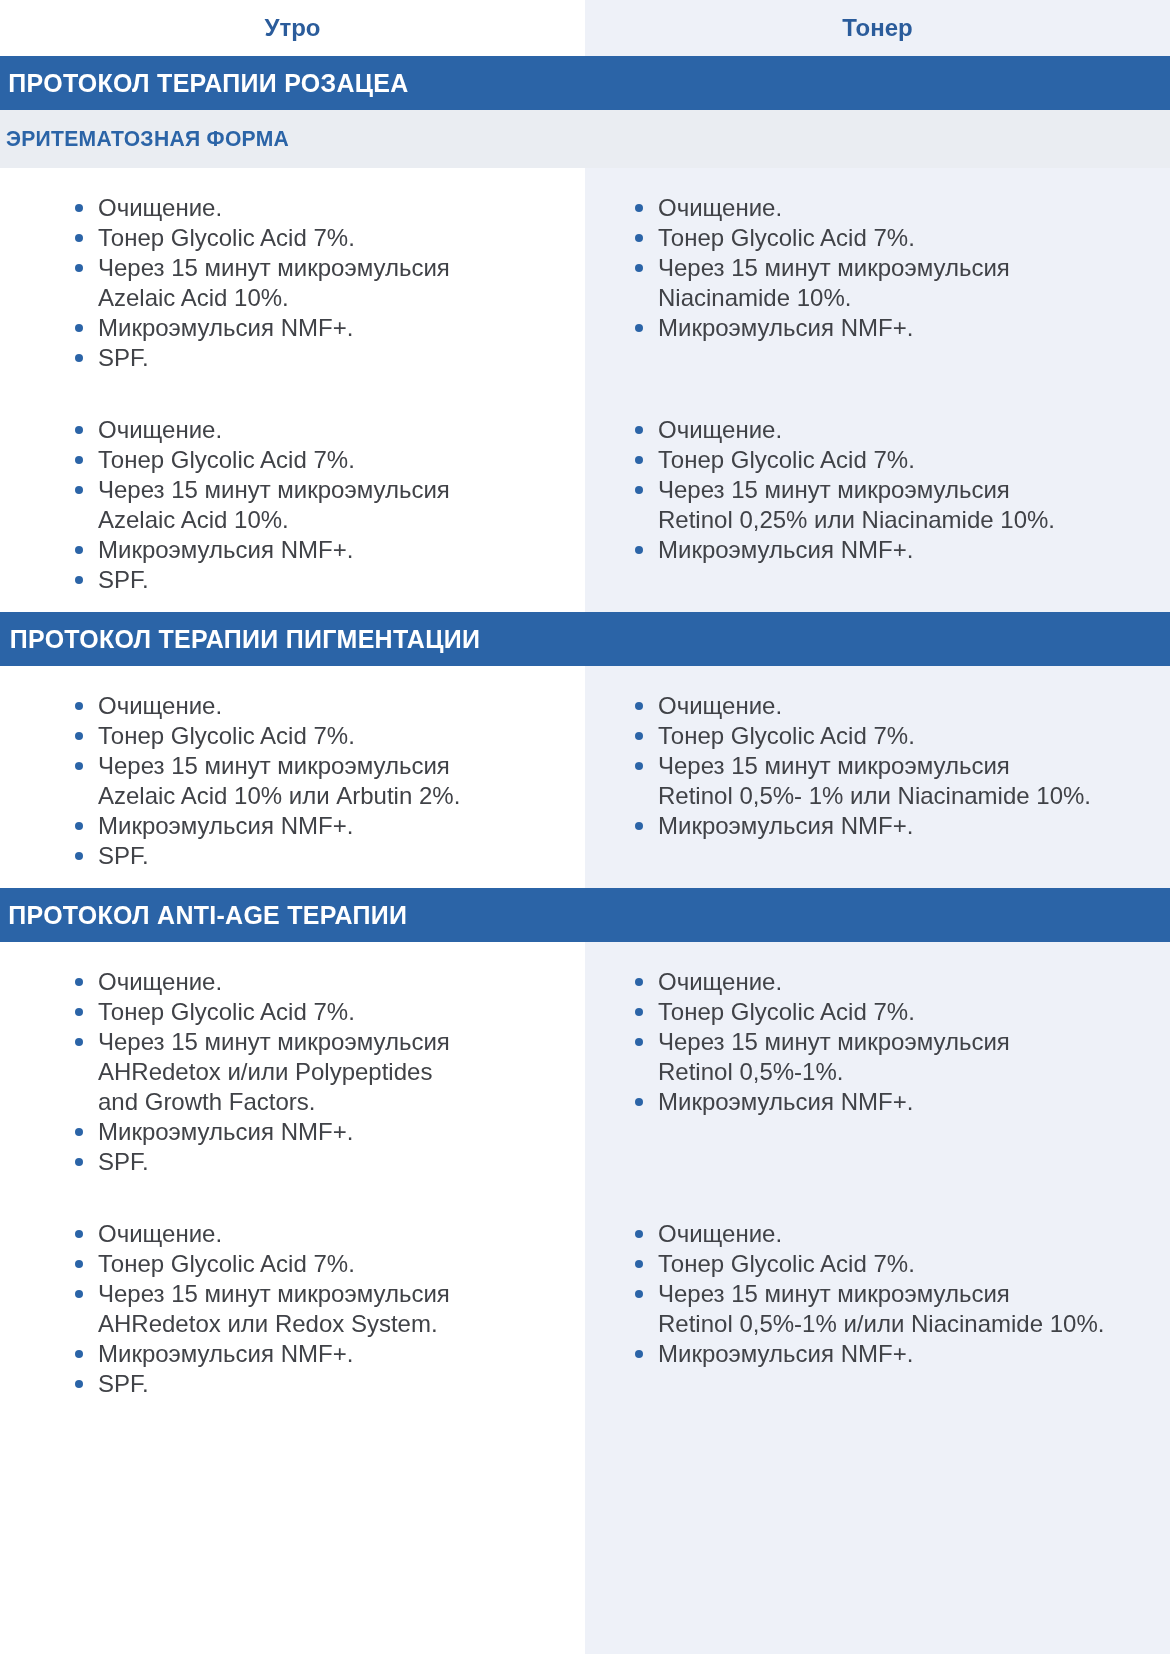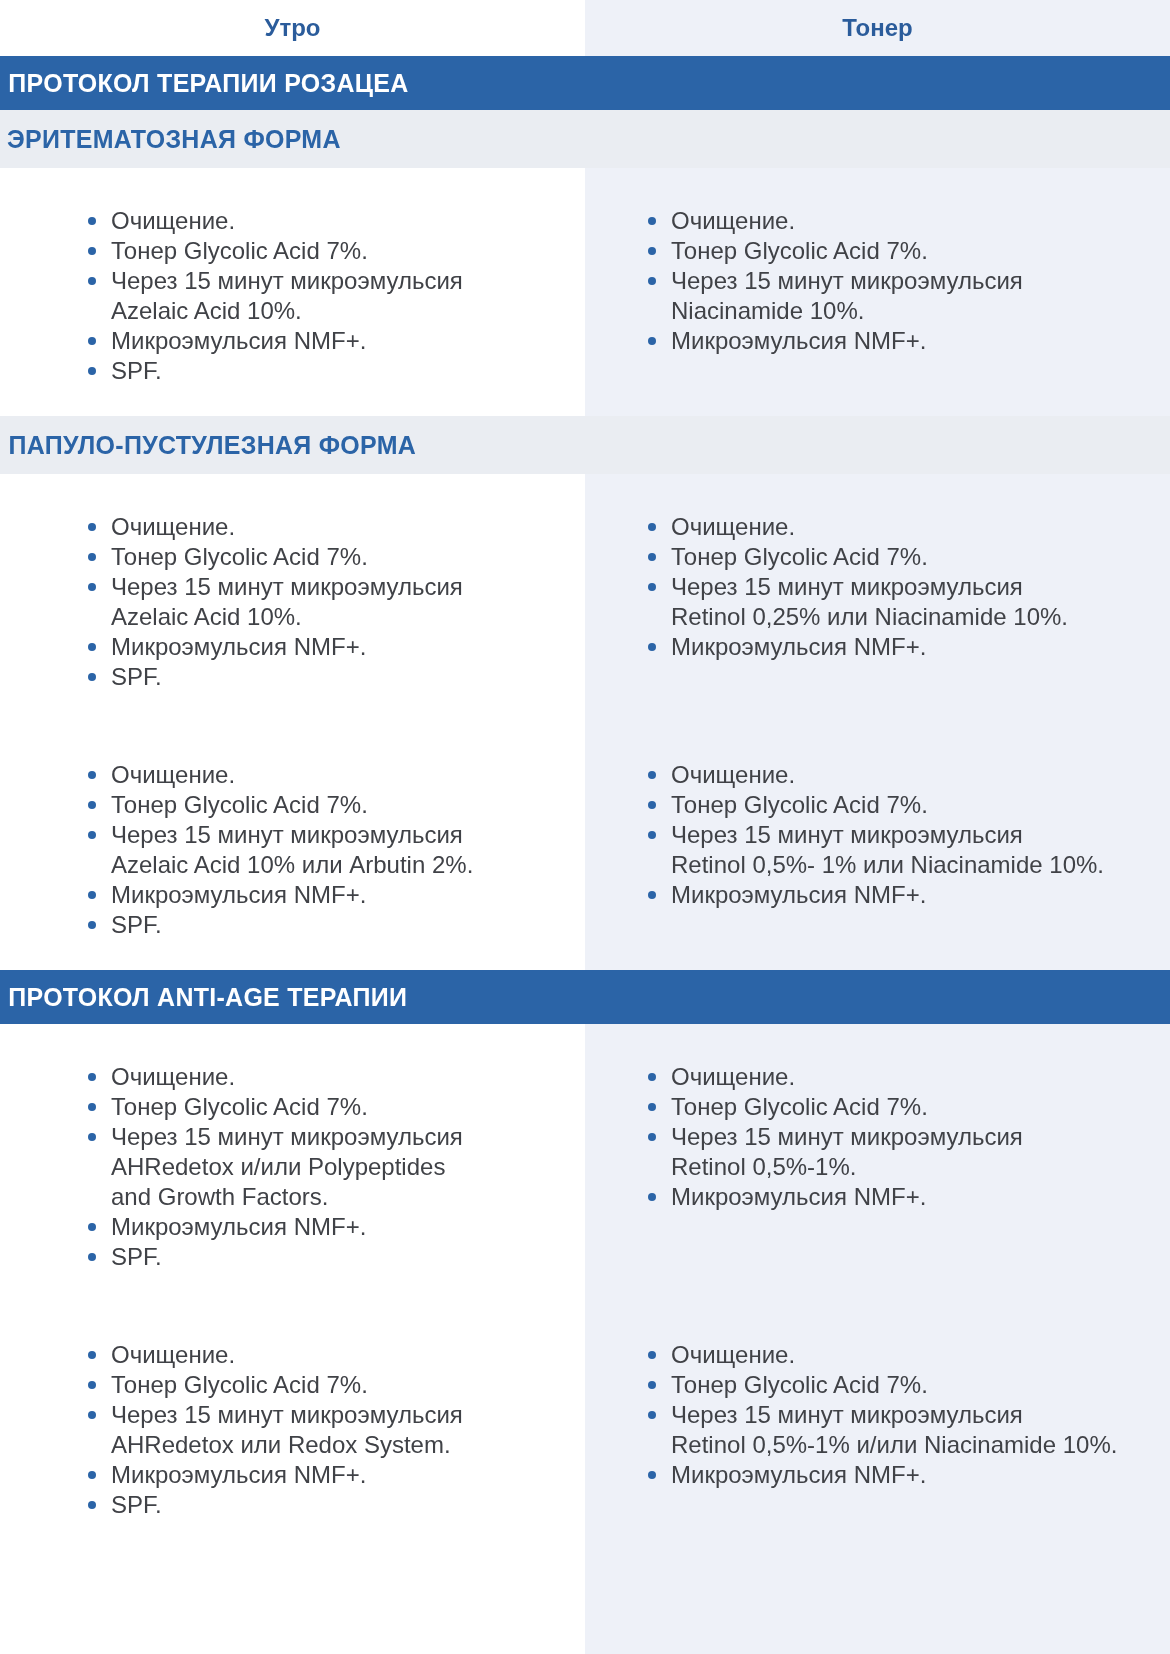--- a/index.html
+++ b/index.html
@@ -46,40 +46,40 @@
   .band-blue {
     height: 54px;
     background: #2b64a7;
     color: #ffffff;
     font-size: 26px;
   }
   .band-light {
     height: 58px;
     background: #eaedf2;
     color: #2b64a7;
-    font-size: 26px;
+    font-size: 22px;
   }
   .band .band-text { transform: scaleX(0.96); letter-spacing: 0.3px; }
 
   
   .row {
     display: flex;
     flex: none;
     align-items: stretch;
   }
   .row.grow { flex: 1 1 auto; }
   .cell {
     width: 585px;
   }
   .cell.morning { background: #ffffff; }
   .cell.evening { background: #eef1f8; }
 
   ul.steps {
     list-style: none;
-    margin: 14px;
+    margin: 1px;
     padding: 24px 18px 16px 97px;
   }
   .cell.evening ul.steps { padding-left: 72px; }
   ul.steps li {
     position: relative;
     font-size: 24px;
     line-height: 30px;
     color: #404247;
     white-space: pre-line;
     margin: 0;
@@ -127,23 +127,20 @@
       <ul class="steps">
           <li>Очищение.</li>
           <li>Тонер Glycolic Acid 7%.</li>
           <li>Через 15 минут микроэмульсия
 Niacinamide 10%.</li>
           <li>Микроэмульсия NMF+.</li>
         </ul>
     </div>
   </div>
 
-  <div class="band band-light">
-    <span class="band-text">ПАПУЛО-ПУСТУЛЕЗНАЯ ФОРМА</span>
-  </div>
   <div class="row">
     <div class="cell morning">
       <ul class="steps">
           <li>Очищение.</li>
           <li>Тонер Glycolic Acid 7%.</li>
           <li>Через 15 минут микроэмульсия
 Azelaic Acid 10%.</li>
           <li>Микроэмульсия NMF+.</li>
           <li>SPF.</li>
         </ul>
@@ -152,20 +149,23 @@
       <ul class="steps">
           <li>Очищение.</li>
           <li>Тонер Glycolic Acid 7%.</li>
           <li>Через 15 минут микроэмульсия
 Retinol 0,25% или Niacinamide 10%.</li>
           <li>Микроэмульсия NMF+.</li>
         </ul>
     </div>
   </div>
 
+  <div class="band band-blue">
+    <span class="band-text">ПРОТОКОЛ ТЕРАПИИ ПИГМЕНТАЦИИ</span>
+  </div>
   <div class="row">
     <div class="cell morning">
       <ul class="steps">
           <li>Очищение.</li>
           <li>Тонер Glycolic Acid 7%.</li>
           <li>Через 15 минут микроэмульсия
 Azelaic Acid 10% или Arbutin 2%.</li>
           <li>Микроэмульсия NMF+.</li>
           <li>SPF.</li>
         </ul>

